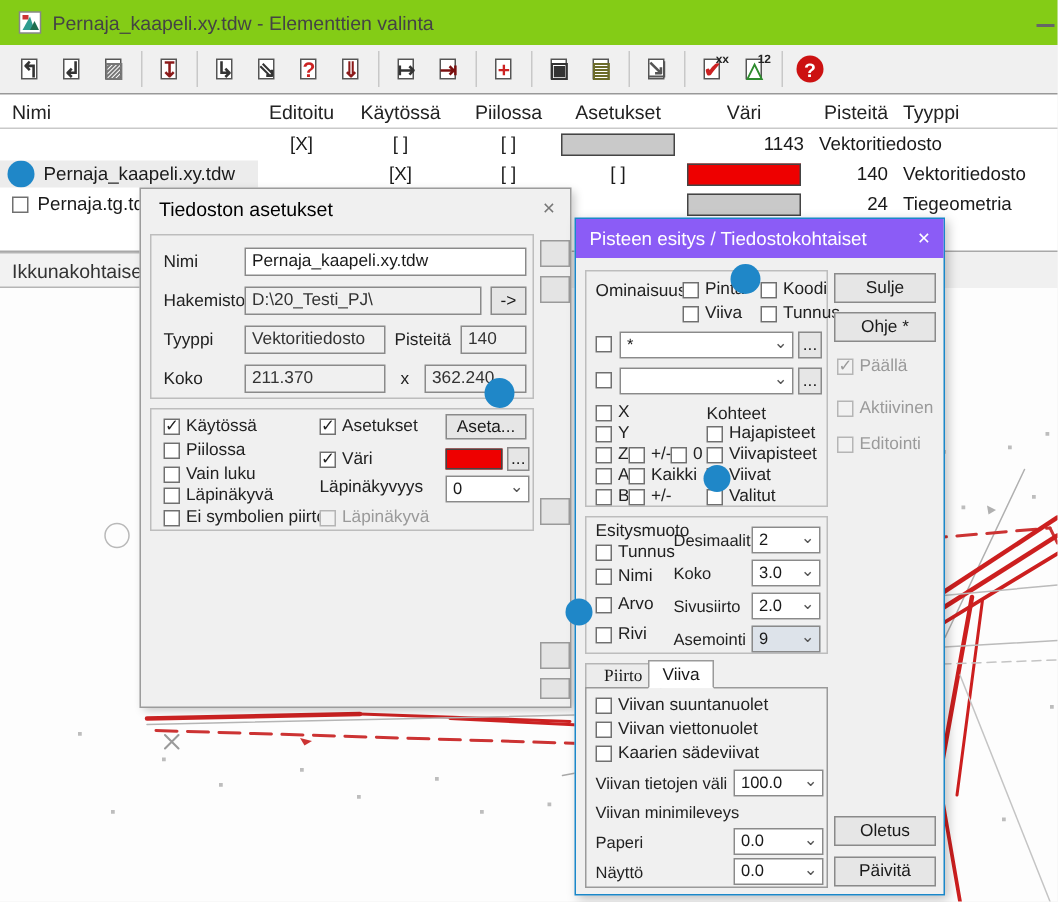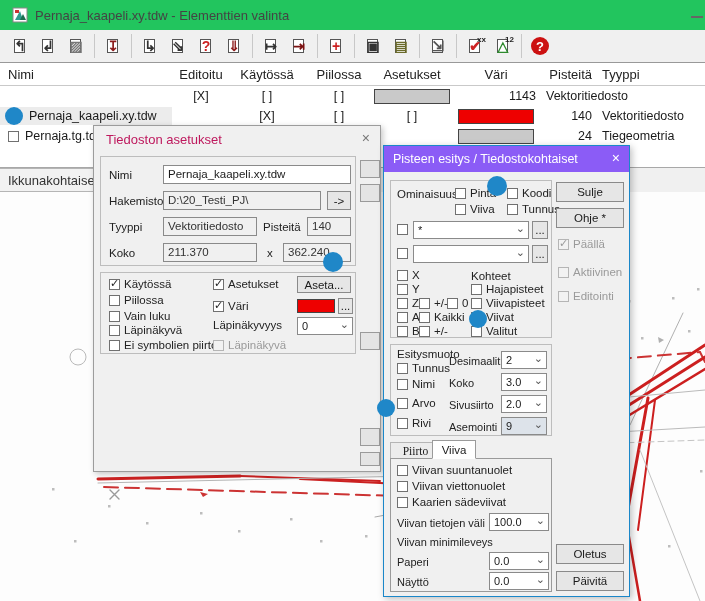--- a/index.html
+++ b/index.html
@@ -1,21 +1,21 @@
 <!DOCTYPE html>
 <html><head>
 <meta charset="utf-8">
 <style>
   * { margin:0; padding:0; box-sizing:border-box; }
   html,body { width:705px; height:601px; overflow:hidden;
     font-family:"Liberation Sans", sans-serif; background:#f0f0f0; color:#1a1a1a; }
 
   
   #titlebar { position:absolute; left:0; top:0; width:705px; height:30px;
-    background:#22c55e; display:flex; align-items:center; padding-left:12px; gap:7px; }
+    background:#84cc16; display:flex; align-items:center; padding-left:12px; gap:7px; }
   #titlebar .title { font-size:13px; color:#444; }
   #min-dash { position:absolute; right:2px; top:16px; width:12px; height:2px; background:#666; }
 
   #toolbar { position:absolute; left:0; top:30px; width:705px; height:32px;
     display:flex; align-items:center; padding-left:6px; }
   .tbi { width:26px; height:26px; margin:0 1px; border:1px solid transparent;
     display:flex; align-items:center; justify-content:center; position:relative;
     font-size:14px; font-weight:bold; background:#f0f0f0; cursor:default; }
   .tbi .pg { position:absolute; left:6px; top:5px; width:11px; height:14px;
     background:#fff; border:1px solid #555; }
@@ -66,21 +66,21 @@
     font-size:11px; padding:2px 14px 2px 4px; white-space:nowrap; }
   .dd::after { content:"⌄"; position:absolute; right:3px; top:0px; color:#555; font-size:11px; }
   .cbrow { position:absolute; display:flex; align-items:center; gap:4px;
     font-size:11.5px; white-space:nowrap; color:#222; }
   .cbrow.dis { color:#9a9a9a; }
   .xclose { position:absolute; font-size:14px; cursor:default; }
 
   
   #dlg1 { position:absolute; left:93px; top:125px; width:288px; height:347px;
     background:#f0f0f0; border:1px solid #9c9c9c; box-shadow:2px 2px 6px rgba(0,0,0,.22); }
-  #dlg1 .dtitle { position:absolute; left:12px; top:6px; font-size:13px; color:#be185d; }
+  #dlg1 .dtitle { position:absolute; left:12px; top:6px; font-size:13px; color:#000000; }
   #dlg1 .xclose { right:10px; top:4px; color:#777; }
   .partial-btn { position:absolute; left:266px; width:20px; height:18px;
     border:1px solid #9a9a9a; background:#e4e4e4; }
 
   
   #dlg2 { position:absolute; left:383px; top:145px; width:247px; height:452px;
     background:#f0f0f0; border:1px solid #1a87c9; box-shadow:2px 2px 7px rgba(0,0,0,.25); }
   #dlg2 .dtitle2 { position:absolute; left:0; top:0; width:100%; height:26px;
     background:#8b5cf6; color:#fff; font-size:12.5px; display:flex; align-items:center;
     padding-left:9px; }

